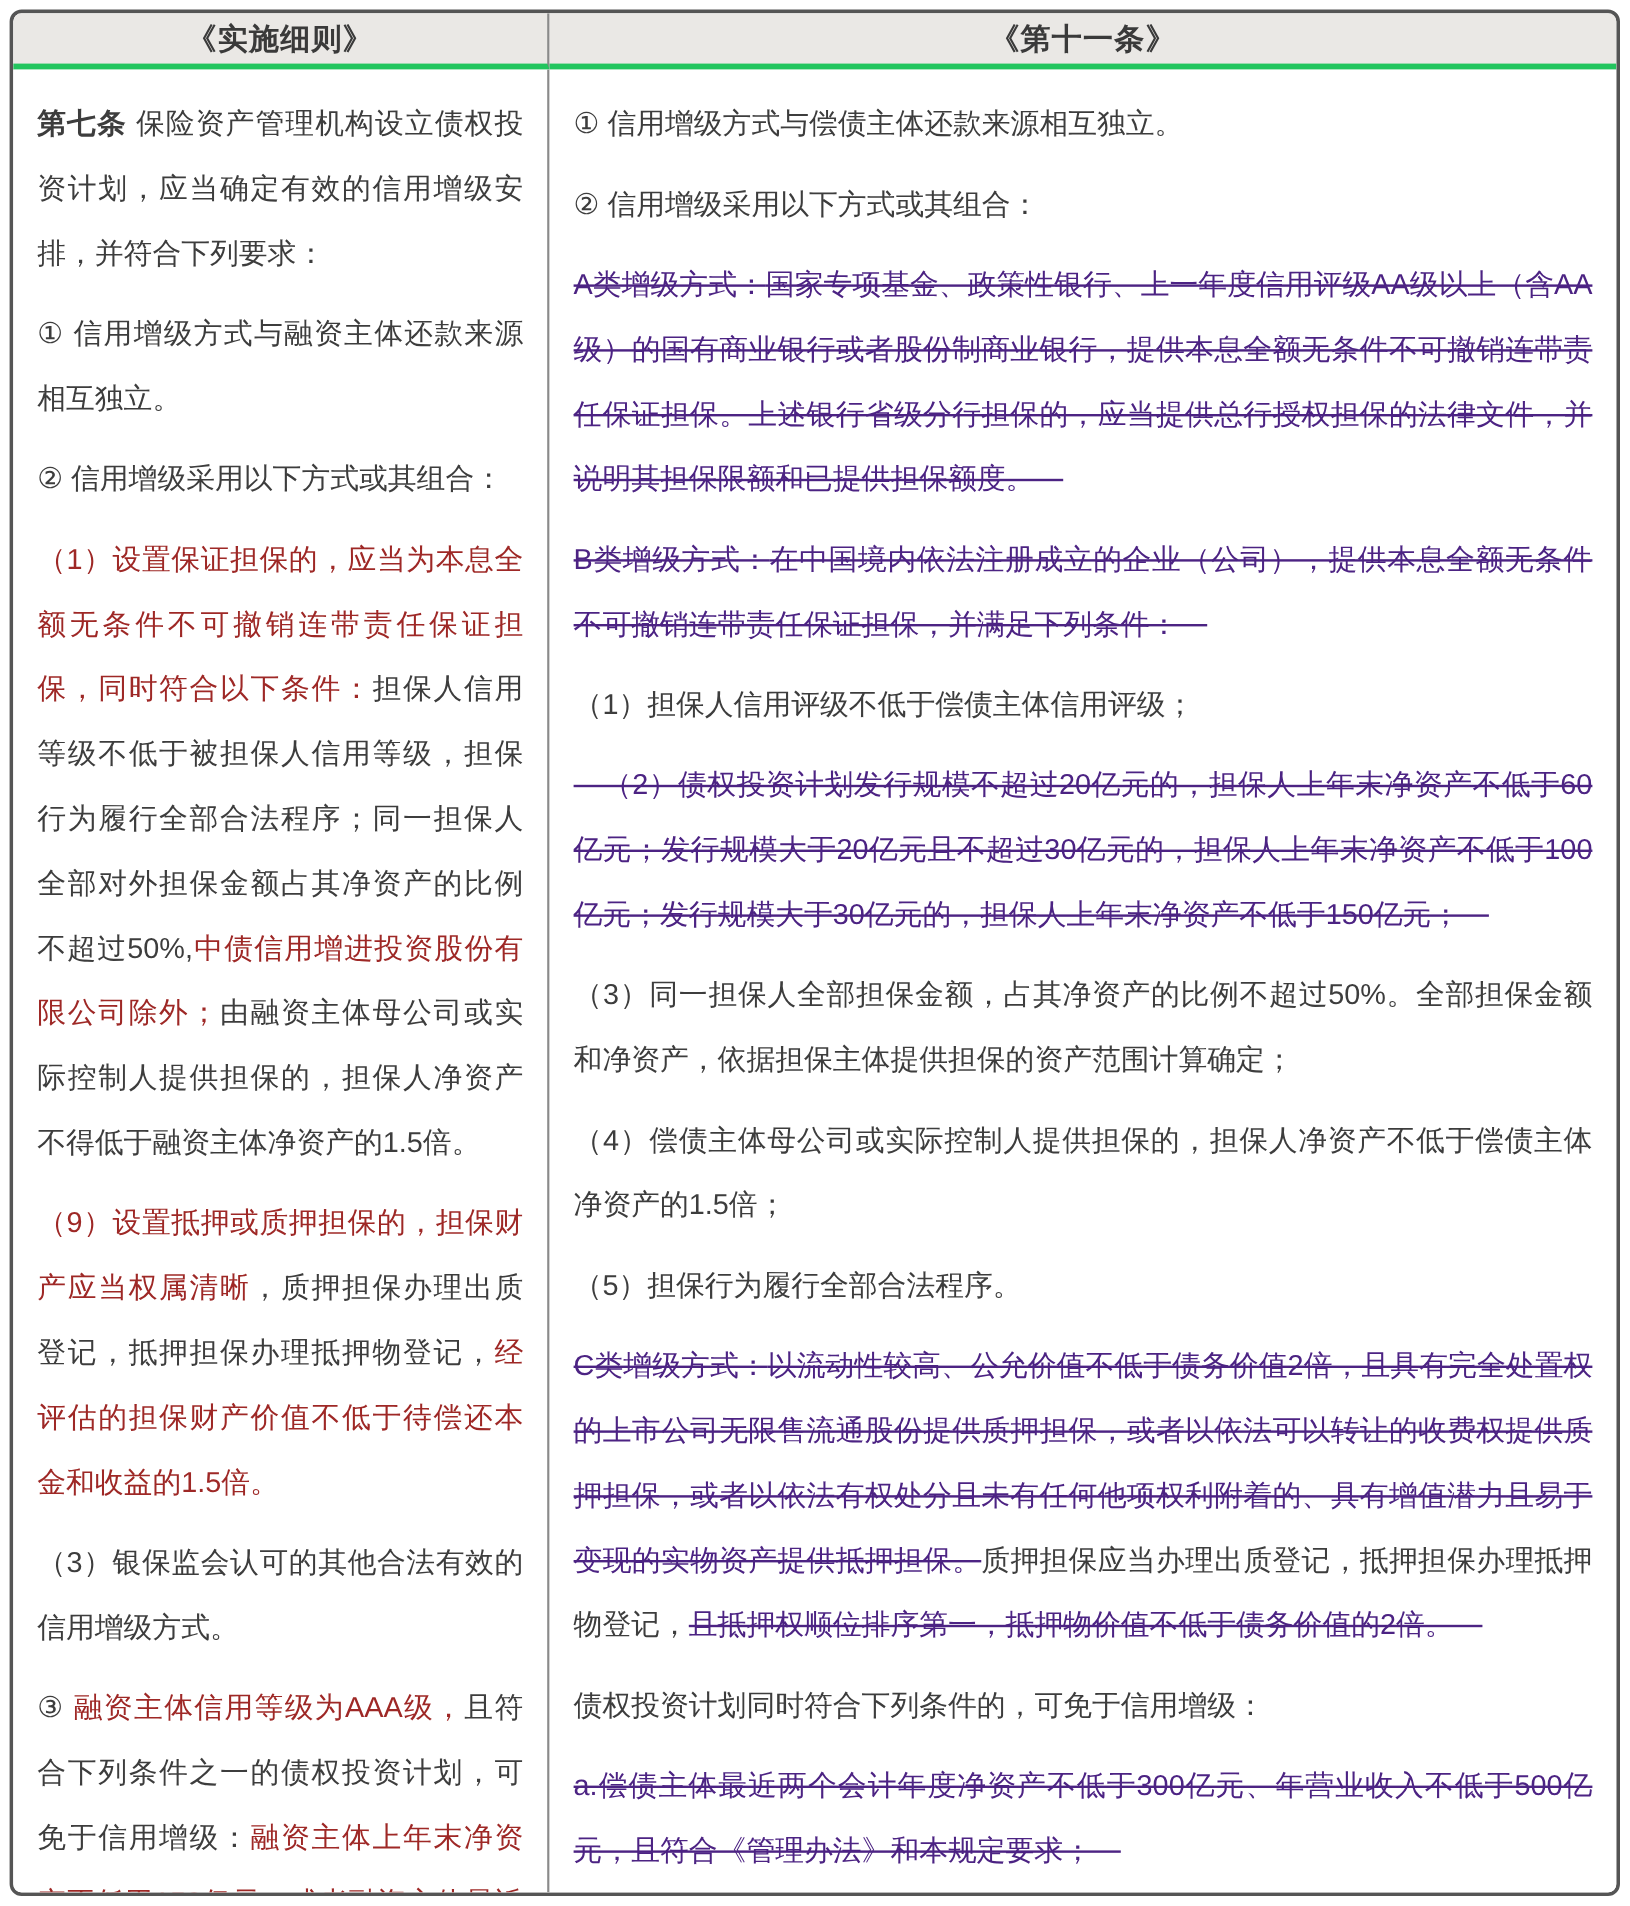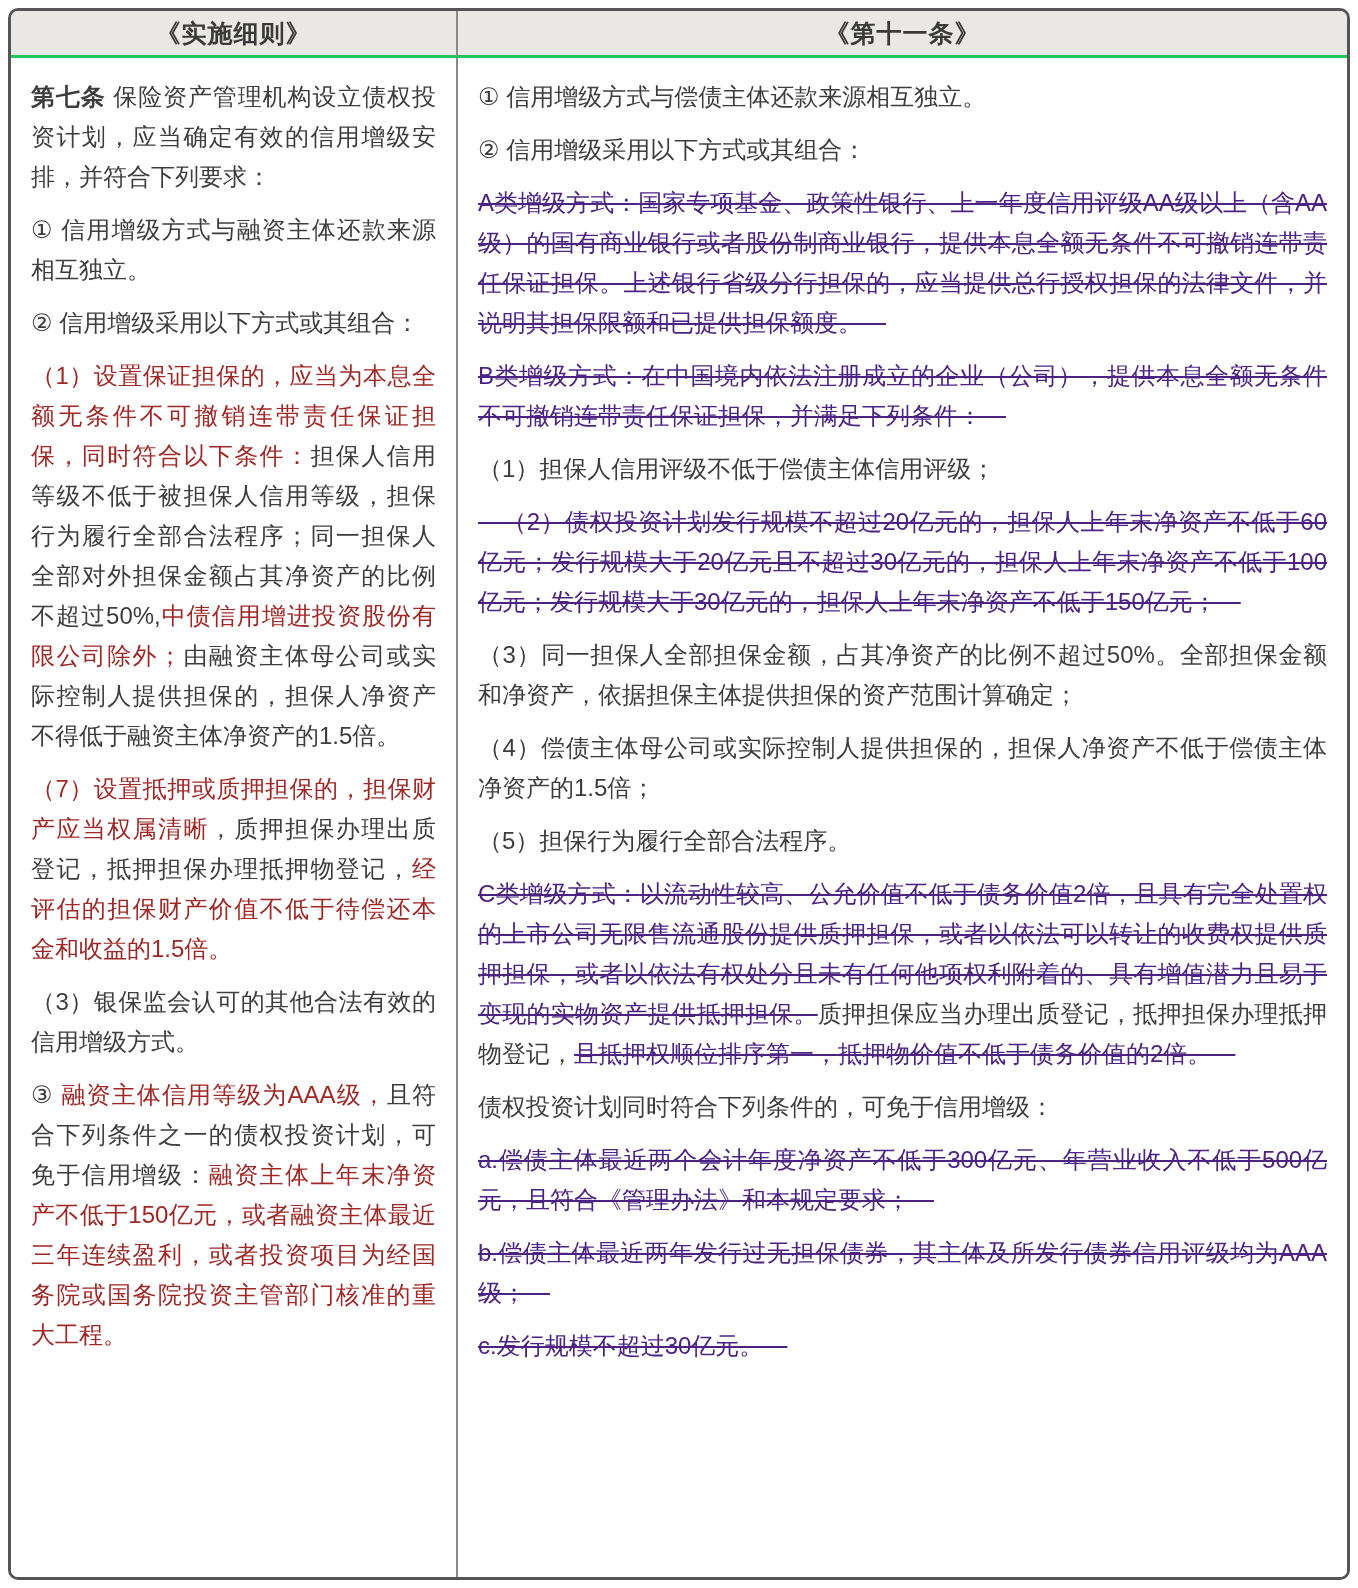--- a/index.html
+++ b/index.html
@@ -25,35 +25,35 @@
     border:3px solid var(--border_outer);
     border-radius:10px;
     background:var(--table_bg);
     overflow:hidden;
     display:grid;
     grid-template-columns:447px 1fr;
     grid-template-rows:47px 1fr;
   }
   .header-cell{
     background:var(--header_bg);
-    border-bottom:3px solid #22c55e;
+    border-bottom:5px solid #22c55e;
     display:flex;align-items:center;justify-content:center;
     font-size:25px;font-weight:bold;color:#3a3a3a;
     letter-spacing:1px;
   }
   .col-divider{border-right:2px solid var(--border_inner);}
   .body-cell{
     padding:6px 20px 18px 20px;
     overflow:hidden;
     background:var(--table_bg);
   }
   .para{
     margin:13px 0;
     font-size:24px;
-    line-height:40px;
+    line-height:54px;
     text-align:justify;
     color:var(--text);
   }
   .seg-normal{color:var(--text);}
   .seg-bold{color:var(--text);font-weight:bold;}
   .seg-red{color:var(--red);}
   .seg-del{
     color:var(--purple);
     text-decoration:line-through;
     text-decoration-thickness:2px;
@@ -69,21 +69,21 @@
 <body>
 
 <div class="doc-table">
   <div class="header-cell col-divider">《实施细则》</div>
   <div class="header-cell">《第十一条》</div>
   <div class="body-cell col-divider">
       <p class="para"><span class="seg-bold">第七条 </span><span class="seg-normal">保险资产管理机构设立债权投资计划，应当确定有效的信用增级安排，并符合下列要求：</span></p>
       <p class="para"><span class="seg-normal">① 信用增级方式与融资主体还款来源相互独立。</span></p>
       <p class="para"><span class="seg-normal">② 信用增级采用以下方式或其组合：</span></p>
       <p class="para"><span class="seg-red">（1）设置保证担保的，应当为本息全额无条件不可撤销连带责任保证担保，同时符合以下条件：</span><span class="seg-normal">担保人信用等级不低于被担保人信用等级，担保行为履行全部合法程序；同一担保人全部对外担保金额占其净资产的比例不超过50%,</span><span class="seg-red">中债信用增进投资股份有限公司除外；</span><span class="seg-normal">由融资主体母公司或实际控制人提供担保的，担保人净资产不得低于融资主体净资产的1.5倍。</span></p>
-      <p class="para"><span class="seg-red">（7）设置抵押或质押担保的，担保财产应当权属清晰</span><span class="seg-normal">，质押担保办理出质登记，抵押担保办理抵押物登记，</span><span class="seg-red">经评估的担保财产价值不低于待偿还本金和收益的1.5倍。</span></p>
+      <p class="para"><span class="seg-red">（9）设置抵押或质押担保的，担保财产应当权属清晰</span><span class="seg-normal">，质押担保办理出质登记，抵押担保办理抵押物登记，</span><span class="seg-red">经评估的担保财产价值不低于待偿还本金和收益的1.5倍。</span></p>
       <p class="para"><span class="seg-normal">（3）银保监会认可的其他合法有效的信用增级方式。</span></p>
       <p class="para"><span class="seg-normal">③ </span><span class="seg-red">融资主体信用等级为AAA级，</span><span class="seg-normal">且符合下列条件之一的债权投资计划，可免于信用增级：</span><span class="seg-red">融资主体上年末净资产不低于150亿元，或者融资主体最近三年连续盈利，或者投资项目为经国务院或国务院投资主管部门核准的重大工程。</span></p>
     </div>
   <div class="body-cell">
       <p class="para"><span class="seg-normal">① 信用增级方式与偿债主体还款来源相互独立。</span></p>
       <p class="para"><span class="seg-normal">② 信用增级采用以下方式或其组合：</span></p>
       <p class="para"><span class="seg-delbold">A类增级方式：</span><span class="seg-del">国家专项基金、政策性银行、上一年度信用评级AA级以上（含AA级）的国有商业银行或者股份制商业银行，提供本息全额无条件不可撤销连带责任保证担保。上述银行省级分行担保的，应当提供总行授权担保的法律文件，并说明其担保限额和已提供担保额度。　</span></p>
       <p class="para"><span class="seg-delbold">B类增级方式：</span><span class="seg-del">在中国境内依法注册成立的企业（公司），提供本息全额无条件不可撤销连带责任保证担保，并满足下列条件：　</span></p>
       <p class="para"><span class="seg-normal">（1）担保人信用评级不低于偿债主体信用评级；</span></p>
       <p class="para"><span class="seg-del">　（2）债权投资计划发行规模不超过20亿元的，担保人上年末净资产不低于60亿元；发行规模大于20亿元且不超过30亿元的，担保人上年末净资产不低于100亿元；发行规模大于30亿元的，担保人上年末净资产不低于150亿元；　</span></p>

